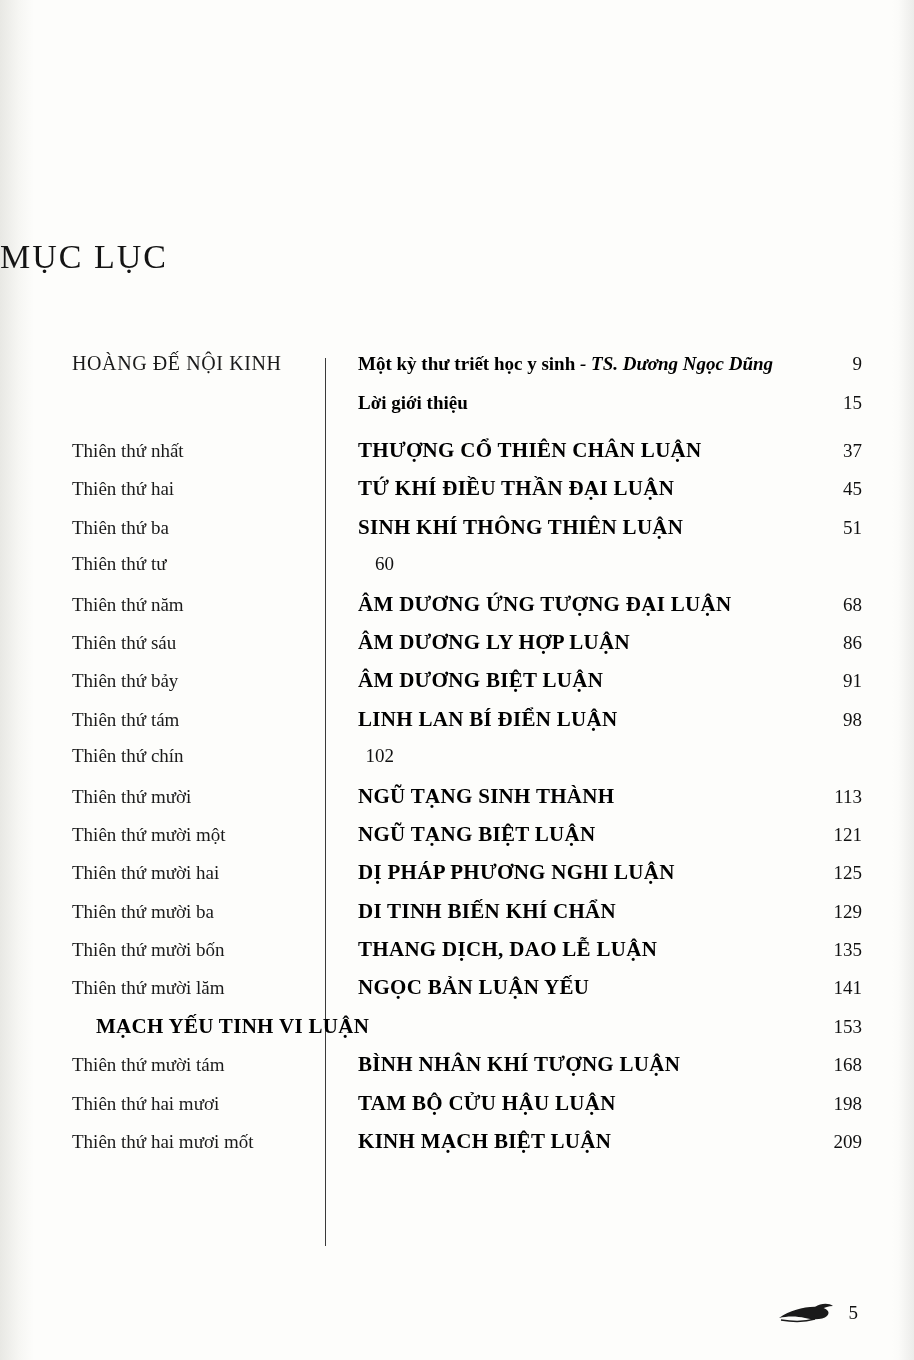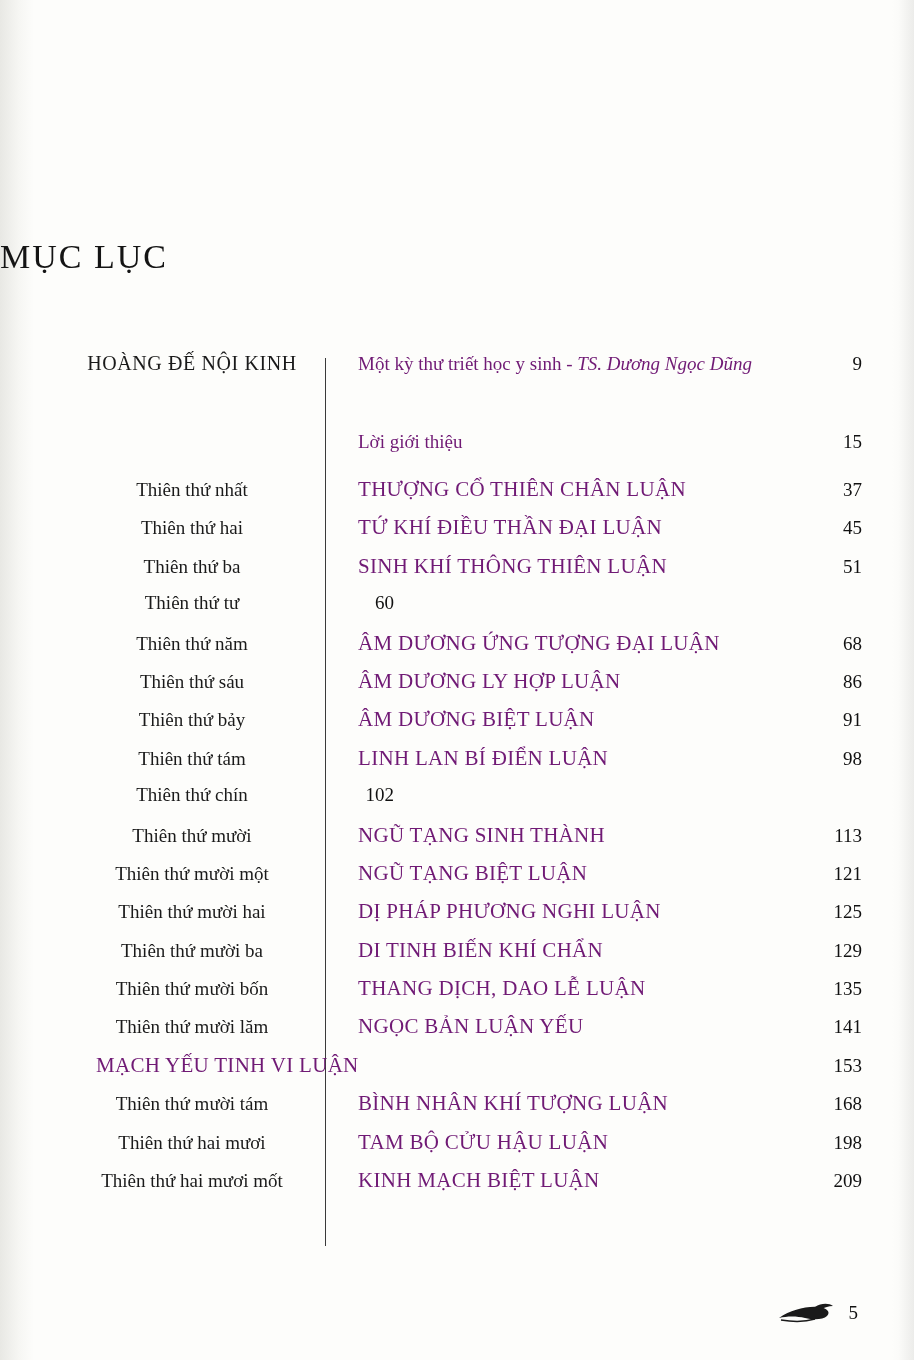--- a/index.html
+++ b/index.html
@@ -66,56 +66,57 @@
     border-left: 1px solid #3a3a3a;
   }
 
   .row {
     display: flex;
     align-items: baseline;
     width: 790px;
   }
   .col-left {
     width: 240px;
-    text-align: center;
+    text-align: left;
     padding-right: 22px;
     font-size: 19px;
     color: #1a1a1a;
     white-space: nowrap;
   }
   .col-left.head {
     font-size: 20px;
     letter-spacing: 0.6px;
   }
   .col-mid {
     flex: 1 1 auto;
     padding-left: 24px;
     font-size: 20px;
-    color: #701a75;
+    color: #000000;
+    font-weight: bold;
   }
   .col-mid.sub {
     font-size: 19px;
   }
   .col-mid.caps {
     font-size: 21px;
     letter-spacing: 0.3px;
   }
   .author {
     font-style: italic;
   }
   .col-page {
     width: 60px;
     text-align: right;
     font-size: 19px;
     color: #111111;
   }
 
   
   .r-head { height: 40px; }
-  .r-intro { height: 46px; margin-top: 39px; }
+  .r-intro { height: 46px; }
   .r-item { height: 38.4px; }
 
   .footer-mark {
     position: absolute;
     right: 56px;
     bottom: 34px;
     display: flex;
     align-items: center;
     gap: 8px;
   }

